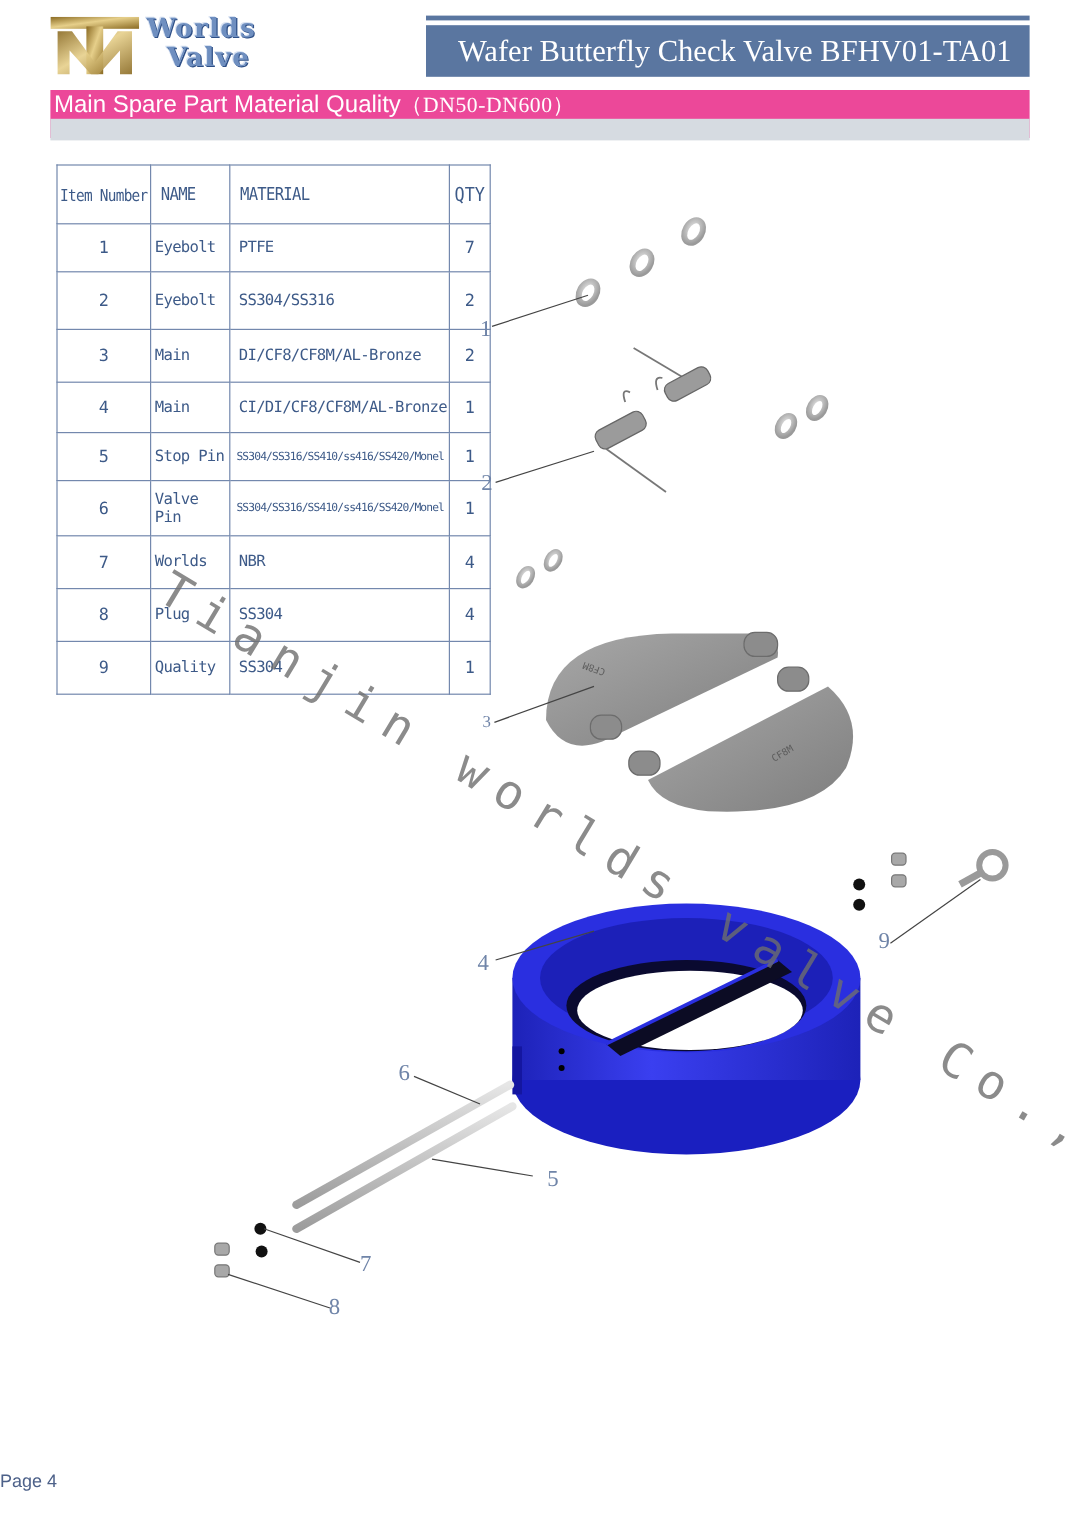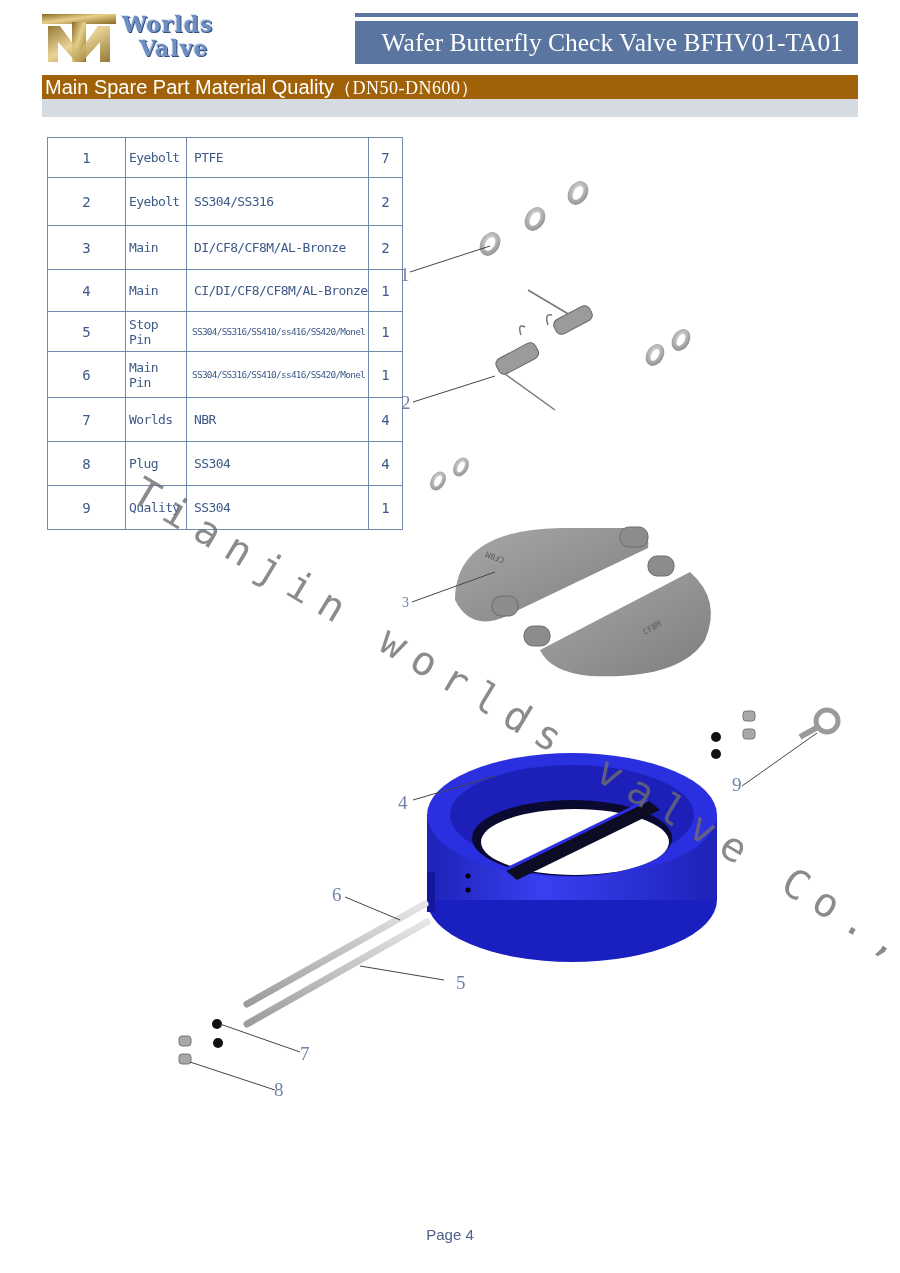--- a/index.html
+++ b/index.html
@@ -15,21 +15,21 @@
   .logo-text .l2 { display:block; padding-left:17px; }
 
   
   .title-rule { left:355px; top:13px; width:503px; height:4px; background:#5a76a0; }
   .title-bar { left:355px; top:21px; width:503px; height:43px; background:#5a76a0;
                color:#ffffff; font-family:"Liberation Serif", serif; font-size:25.5px;
                line-height:43px; text-align:right; padding-right:15px; box-sizing:border-box;
                white-space:nowrap; }
 
   
-  .section-bar { left:42px; top:75px; width:816px; height:40px; background:#a16207;
+  .section-bar { left:42px; top:75px; width:816px; height:40px; background:#ec4899;
                  color:#ffffff; font-family:"Liberation Sans", sans-serif; font-size:20px;
                  line-height:24px; padding-left:3px; box-sizing:border-box; white-space:nowrap; }
   .section-bar .range { font-family:"Liberation Serif", serif; font-size:18px; letter-spacing:0.5px; }
   .section-sub { left:42px; top:99px; width:816px; height:18px; background:#d6dbe1; }
 
   
   .parts-table { left:47px; top:137px; border-collapse:collapse; table-layout:fixed;
                  font-family:"DejaVu Sans Mono", monospace; color:#3d5a88; }
   .parts-table td, .parts-table th { border:1.5px solid #7388ad; padding:0; font-weight:normal;
                                      vertical-align:middle; overflow:hidden; }
@@ -37,21 +37,21 @@
   .parts-table .c-num { width:77px; text-align:center; font-size:14px; }
   .parts-table .c-name { width:57px; text-align:left; padding-left:3px; font-size:13px; letter-spacing:-0.6px; }
   .parts-table .c-mat { width:174px; text-align:left; padding-left:7px; font-size:13px; letter-spacing:-0.6px; }
   .parts-table .c-mat.small { font-size:9.4px; padding-left:5px; letter-spacing:-0.7px; white-space:nowrap;margin-top:36px; }
   .parts-table .c-qty { width:33px; text-align:center; font-size:14px; }
   .parts-table th.c-name, .parts-table th.c-mat { padding-left:8px; }
   .parts-table th.c-num { font-size:12px; letter-spacing:-0.6px; }
 
   
   .callout { font-family:"Liberation Serif", serif; font-size:19px; color:#6f84a8; }
-  .page-num { left:0; width:900px; top:1226px; text-align:center; font-family:"Liberation Sans", sans-serif;
+  .page-num { left:0; width:900px; top:1226px; text-align:left; font-family:"Liberation Sans", sans-serif;
               font-size:15px; color:#4d6189; }
 
   
   .watermark { left:148px; top:468px; font-family:"DejaVu Sans Mono", monospace; font-size:40px;
                color:rgba(110,110,110,0.8); transform-origin:0 0; transform:rotate(31deg);
                white-space:nowrap; letter-spacing:12px; pointer-events:none; }
 </style>
 </head>
 <body>
 
@@ -77,20 +77,26 @@
 <div class="abs title-rule"></div>
 <div class="abs title-bar">Wafer Butterfly Check Valve BFHV01-TA01</div>
 
 <div class="abs section-bar">
   <span>Main Spare Part Material Quality</span><span class="range">（DN50-DN600）</span>
 </div>
 <div class="abs section-sub"></div>
 
 <table class="abs parts-table">
   <tbody>
+      <tr>
+    <th class="c-num">Item Number</th>
+    <th class="c-name">NAME</th>
+    <th class="c-mat">MATERIAL</th>
+    <th class="c-qty">QTY</th>
+  </tr>
   <tr style="height:40px">
     <td class="c-num">1</td>
     <td class="c-name">Eyebolt</td>
     <td class="c-mat">PTFE</td>
     <td class="c-qty">7</td>
   </tr>
   <tr style="height:48px">
     <td class="c-num">2</td>
     <td class="c-name">Eyebolt</td>
     <td class="c-mat">SS304/SS316</td>
@@ -109,21 +115,21 @@
     <td class="c-qty">1</td>
   </tr>
   <tr style="height:40px">
     <td class="c-num">5</td>
     <td class="c-name">Stop Pin</td>
     <td class="c-mat small">SS304/SS316/SS410/ss416/SS420/Monel</td>
     <td class="c-qty">1</td>
   </tr>
   <tr style="height:46px">
     <td class="c-num">6</td>
-    <td class="c-name">Main Pin</td>
+    <td class="c-name">Valve Pin</td>
     <td class="c-mat small">SS304/SS316/SS410/ss416/SS420/Monel</td>
     <td class="c-qty">1</td>
   </tr>
   <tr style="height:44px">
     <td class="c-num">7</td>
     <td class="c-name">Worlds</td>
     <td class="c-mat">NBR</td>
     <td class="c-qty">4</td>
   </tr>
   <tr style="height:44px">

